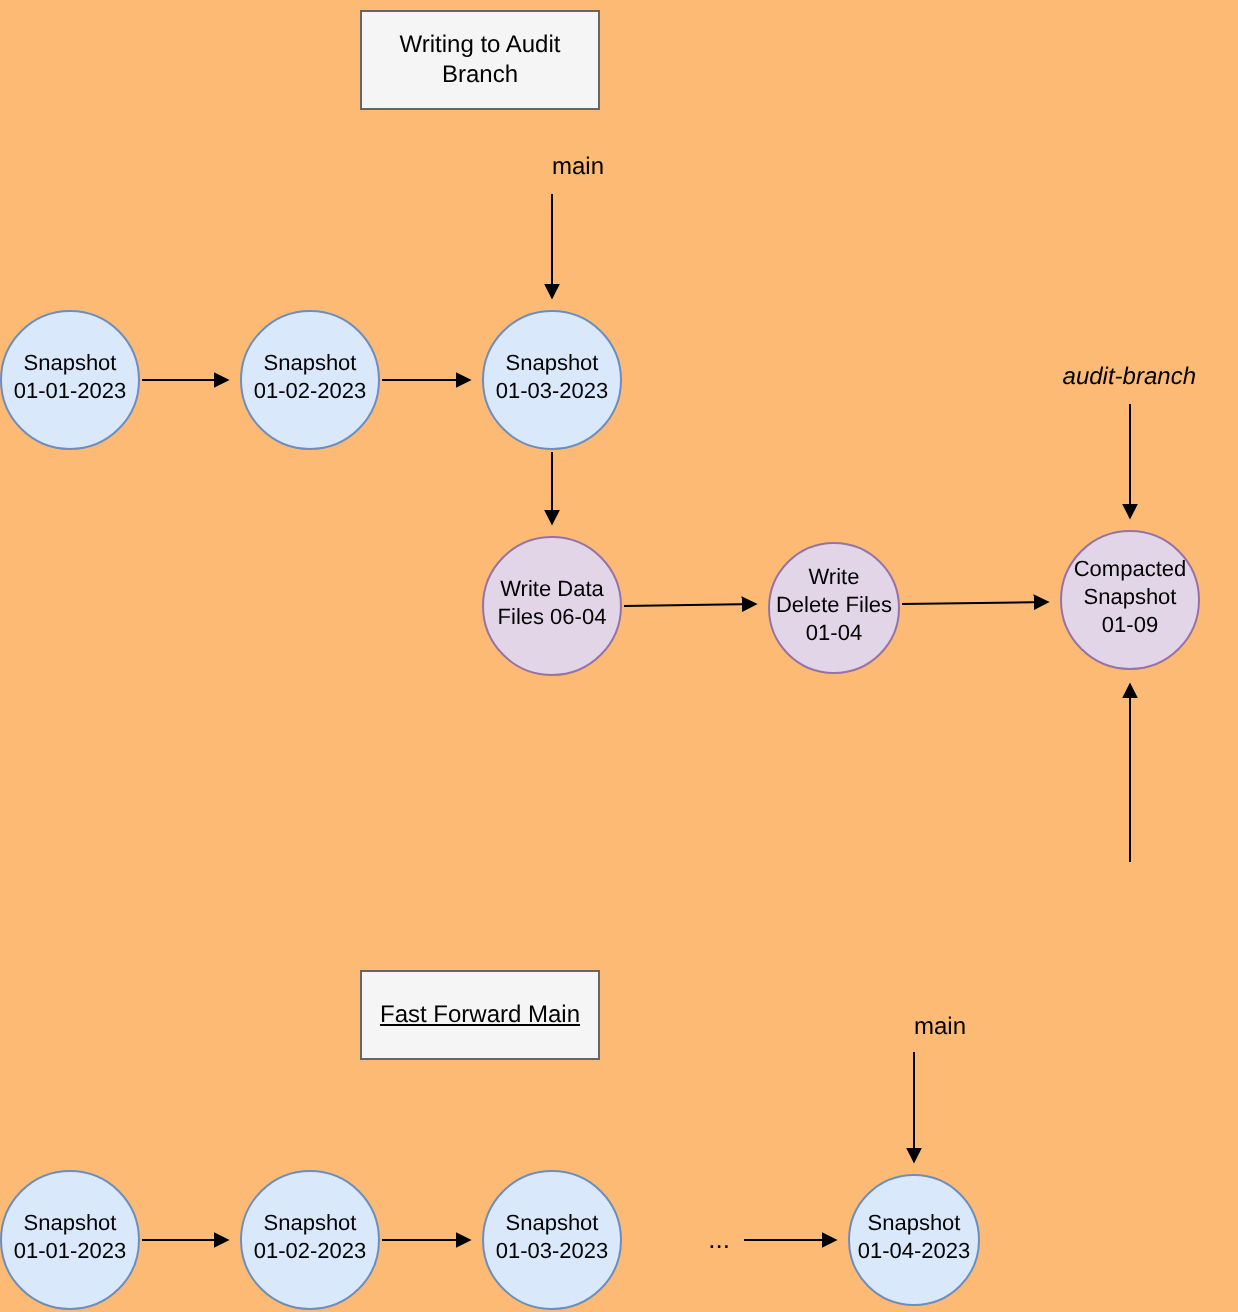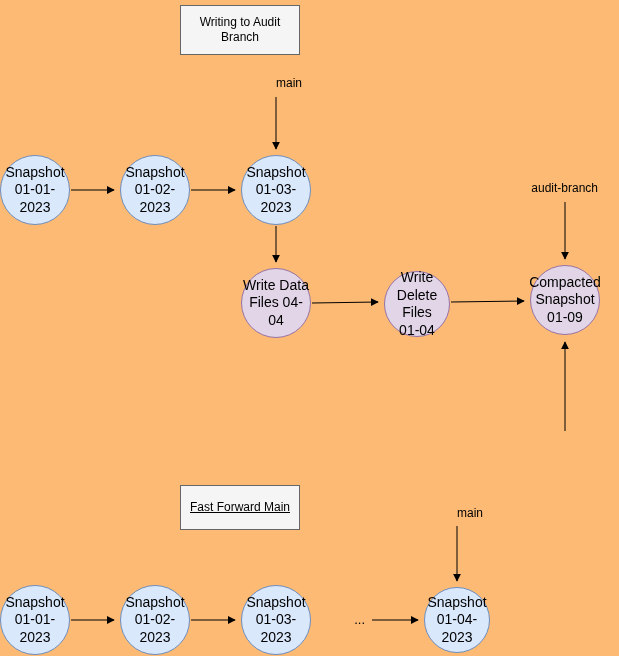--- a/index.html
+++ b/index.html
@@ -22,21 +22,21 @@
     pointer-events: none;
   }
   .node {
     position: absolute;
     border-radius: 50%;
     display: flex;
     align-items: center;
     justify-content: center;
     text-align: center;
     white-space: pre-line;
-    font-size: 14px;
+    font-size: 11px;
     line-height: 1.25;
     color: #000000;
     box-sizing: border-box;
   }
   .snapshot {
     background: var(--snapshot-fill, #dae8fc);
     border: 1px solid var(--snapshot-border, #6c8ebf);
   }
   .write {
     background: var(--write-fill, #e1d5e7);
@@ -106,31 +106,31 @@
   <div class="node snapshot" style="left:0px; top:155px; width:70px; height:70px;">Snapshot
 01-01-2023</div>
 
   <div class="node snapshot" style="left:120px; top:155px; width:70px; height:70px;">Snapshot
 01-02-2023</div>
 
   <div class="node snapshot" style="left:241px; top:155px; width:70px; height:70px;">Snapshot
 01-03-2023</div>
 
   <div class="node write" style="left:241px; top:268px; width:70px; height:70px;">Write Data
-Files 04-04</div>
+Files 06-04</div>
 
   <div class="node write" style="left:384px; top:271px; width:66px; height:66px;">Write
 Delete Files
 01-04</div>
 
   <div class="node write" style="left:530px; top:265px; width:70px; height:70px;">Compacted
 Snapshot
 01-09</div>
 
-  <div class="floating-label" style="left:518px; top:181px; width:80px;">audit-branch</div>
+  <div class="floating-label" style="left:518px; top:181px; width:80px;font-style:italic;">audit-branch</div>
 
 
   <div class="box title-box" style="left:180px; top:485px; width:120px; height:45px;text-decoration:underline;">Fast Forward Main</div>
 
   <div class="floating-label" style="left:431px; top:506px; width:52px;">main</div>
 
   <div class="node snapshot" style="left:0px; top:585px; width:70px; height:70px;">Snapshot
 01-01-2023</div>
 
   <div class="node snapshot" style="left:120px; top:585px; width:70px; height:70px;">Snapshot

